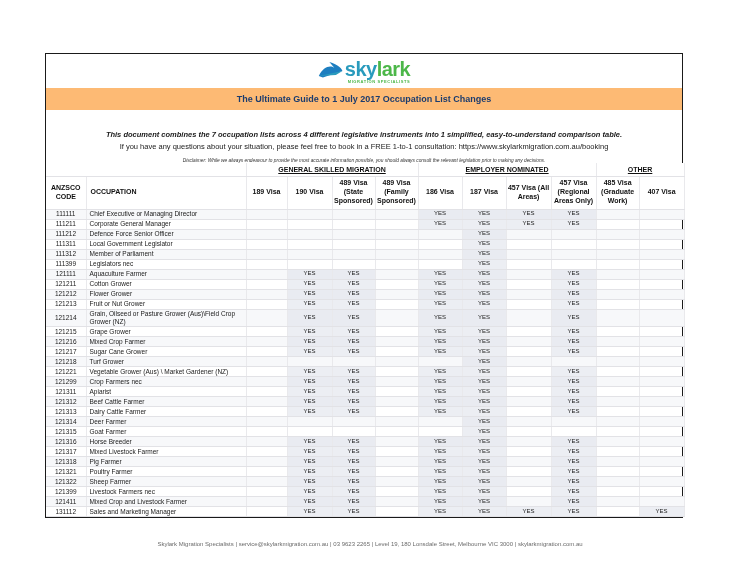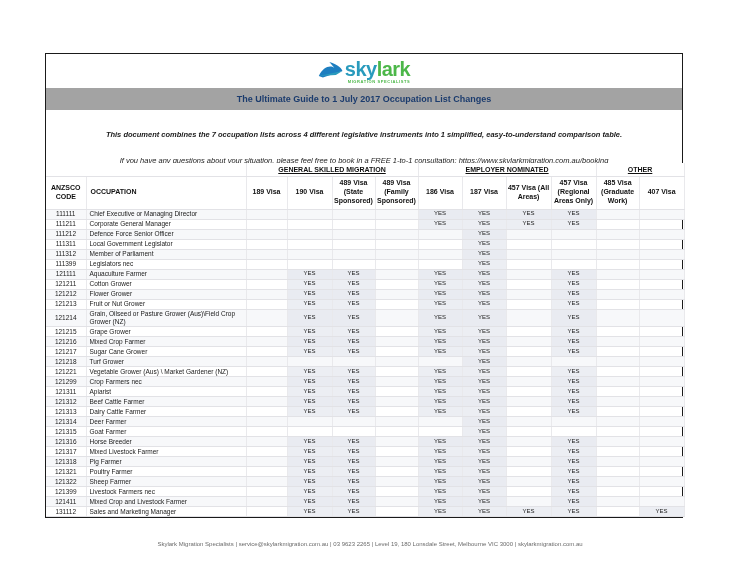--- a/index.html
+++ b/index.html
@@ -17,28 +17,28 @@
   .logo svg { width:26px; height:20px; margin-right:1px; }
   .logo-textwrap { display:flex; flex-direction:column; align-items:flex-end; }
   .logo-word { font-size:20px; font-weight:bold; line-height:20px; letter-spacing:-0.5px; }
   .logo-sky { color:#2a9bbd; }
   .logo-lark { color:#4cb749; }
   .logo-tagline { font-size:4px; color:#4cb749; letter-spacing:0.6px; font-weight:bold; margin-top:0px; }
 
   
   .banner {
     position:absolute; top:34px; left:0; right:0; height:22px;
-    background:#a3a3a3; display:flex; align-items:center; justify-content:center;
+    background:#fdba74; display:flex; align-items:center; justify-content:center;
   }
   .banner-title { font-size:9px; font-weight:bold; color:#1c3c6e; }
 
   
   .intro { position:absolute; top:56px; left:0; right:0; height:53px; text-align:center; }
   .intro-line1 { margin-top:20px; font-size:7.5px; font-weight:bold; font-style:italic; color:#1a1a1a; }
-  .intro-line2 { margin-top:17px; font-size:7.5px; font-style:italic; color:#1a1a1a; }
+  .intro-line2 { margin-top:3px; font-size:7.5px; color:#1a1a1a; }
   .intro-link { color:#1a1a1a; text-decoration:none; }
   .disclaimer { margin-top:7px; font-size:4.8px; font-style:italic; color:#333; }
 
   
   .table-wrap { position:absolute; top:109px; left:0; right:0; bottom:0; }
   table { border-collapse:collapse; table-layout:fixed; width:638px; }
   th, td { border-right:0.5px solid #e9e9ec; border-bottom:0.5px solid #e2e2e6; overflow:hidden; }
   thead th { background:#ffffff; color:#111; vertical-align:middle; }
   .group-row th { height:13px; font-size:7px; font-weight:bold; text-align:center; }
   .group-row th .u { text-decoration:underline; }

